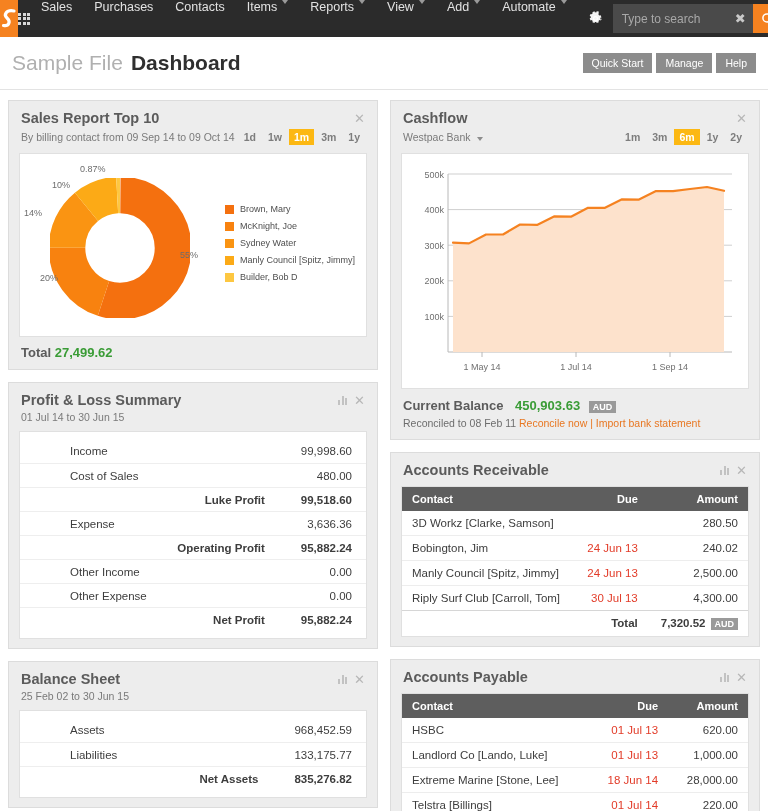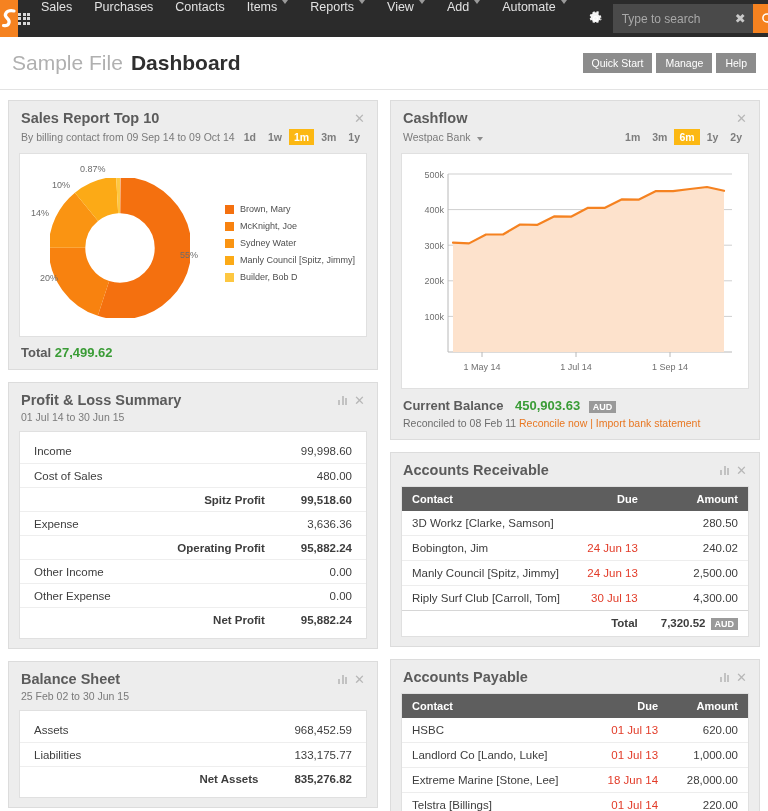--- a/index.html
+++ b/index.html
@@ -111,21 +111,21 @@
   .legend { flex: 1; display: flex; flex-direction: column; justify-content: center; gap: 7px; padding-right: 6px; }
   .legend-row { display: flex; align-items: center; font-size: 9px; color: #4e4e4e; }
   .legend-sw { width: 9px; height: 9px; margin-right: 6px; flex: none; }
 
   
   .chart-area { padding: 8px 6px 4px 4px; }
 
   
   .kv { display: flex; align-items: center; padding: 0 14px; height: 24px; font-size: 11.5px; color: #3d3d3d; }
   .kv + .kv { border-top: 1px solid #eeeeee; }
-  .kv .k { flex: 1; }
+  .kv .k { flex: 1; margin-left: 36px; }
   .kv .v { text-align: right; }
   .kv.total { font-weight: 700; }
   .kv.total .k { text-align: right; padding-right: 36px; }
   .kv-pad { height: 7px; }
 
   
   .dt { width: 100%; border-collapse: collapse; border-radius: 11px; }
   .dt th {
     background: #5e5e5e; color: #fff; font-size: 11px; font-weight: 700;
     text-align: left; padding: 6px 10px;
@@ -261,21 +261,21 @@
             <svg width="140" height="140" viewBox="0 0 42 42" aria-hidden="true">
 
               <circle cx="21" cy="21" r="15.915" fill="none" stroke="#f4700f" stroke-width="11" stroke-dasharray="55 45" stroke-dashoffset="25"></circle>
               <circle cx="21" cy="21" r="15.915" fill="none" stroke="#f8820f" stroke-width="11" stroke-dasharray="20 80" stroke-dashoffset="-30"></circle>
               <circle cx="21" cy="21" r="15.915" fill="none" stroke="#fa9412" stroke-width="11" stroke-dasharray="14 86" stroke-dashoffset="-50"></circle>
               <circle cx="21" cy="21" r="15.915" fill="none" stroke="#fcaa16" stroke-width="11" stroke-dasharray="10 90" stroke-dashoffset="-64"></circle>
               <circle cx="21" cy="21" r="15.915" fill="none" stroke="#fdc741" stroke-width="11" stroke-dasharray="0.87 99.13" stroke-dashoffset="-74"></circle>
             </svg>
             <span class="pct" style="left:60px; top:4px;">0.87%</span>
             <span class="pct" style="left:32px; top:20px;">10%</span>
-            <span class="pct" style="left:11px; top:48px;">14%</span>
+            <span class="pct" style="left:4px; top:48px;">14%</span>
             <span class="pct" style="left:20px; top:113px;">20%</span>
             <span class="pct" style="left:160px; top:90px;">55%</span>
           </div>
           <div class="legend">
             <div class="legend-row">
               <span class="legend-sw" style="background:#f4700f"></span>
               <span>Brown, Mary</span>
             </div>
             <div class="legend-row">
               <span class="legend-sw" style="background:#f8820f"></span>
@@ -322,21 +322,21 @@
         <div class="kv-pad"></div>
         <div class="kv">
           <span class="k">Income</span>
           <span class="v">99,998.60</span>
         </div>
         <div class="kv">
           <span class="k">Cost of Sales</span>
           <span class="v">480.00</span>
         </div>
         <div class="kv total">
-          <span class="k">Spitz Profit</span>
+          <span class="k">Luke Profit</span>
           <span class="v">99,518.60</span>
         </div>
         <div class="kv">
           <span class="k">Expense</span>
           <span class="v">3,636.36</span>
         </div>
         <div class="kv total">
           <span class="k">Operating Profit</span>
           <span class="v">95,882.24</span>
         </div>

